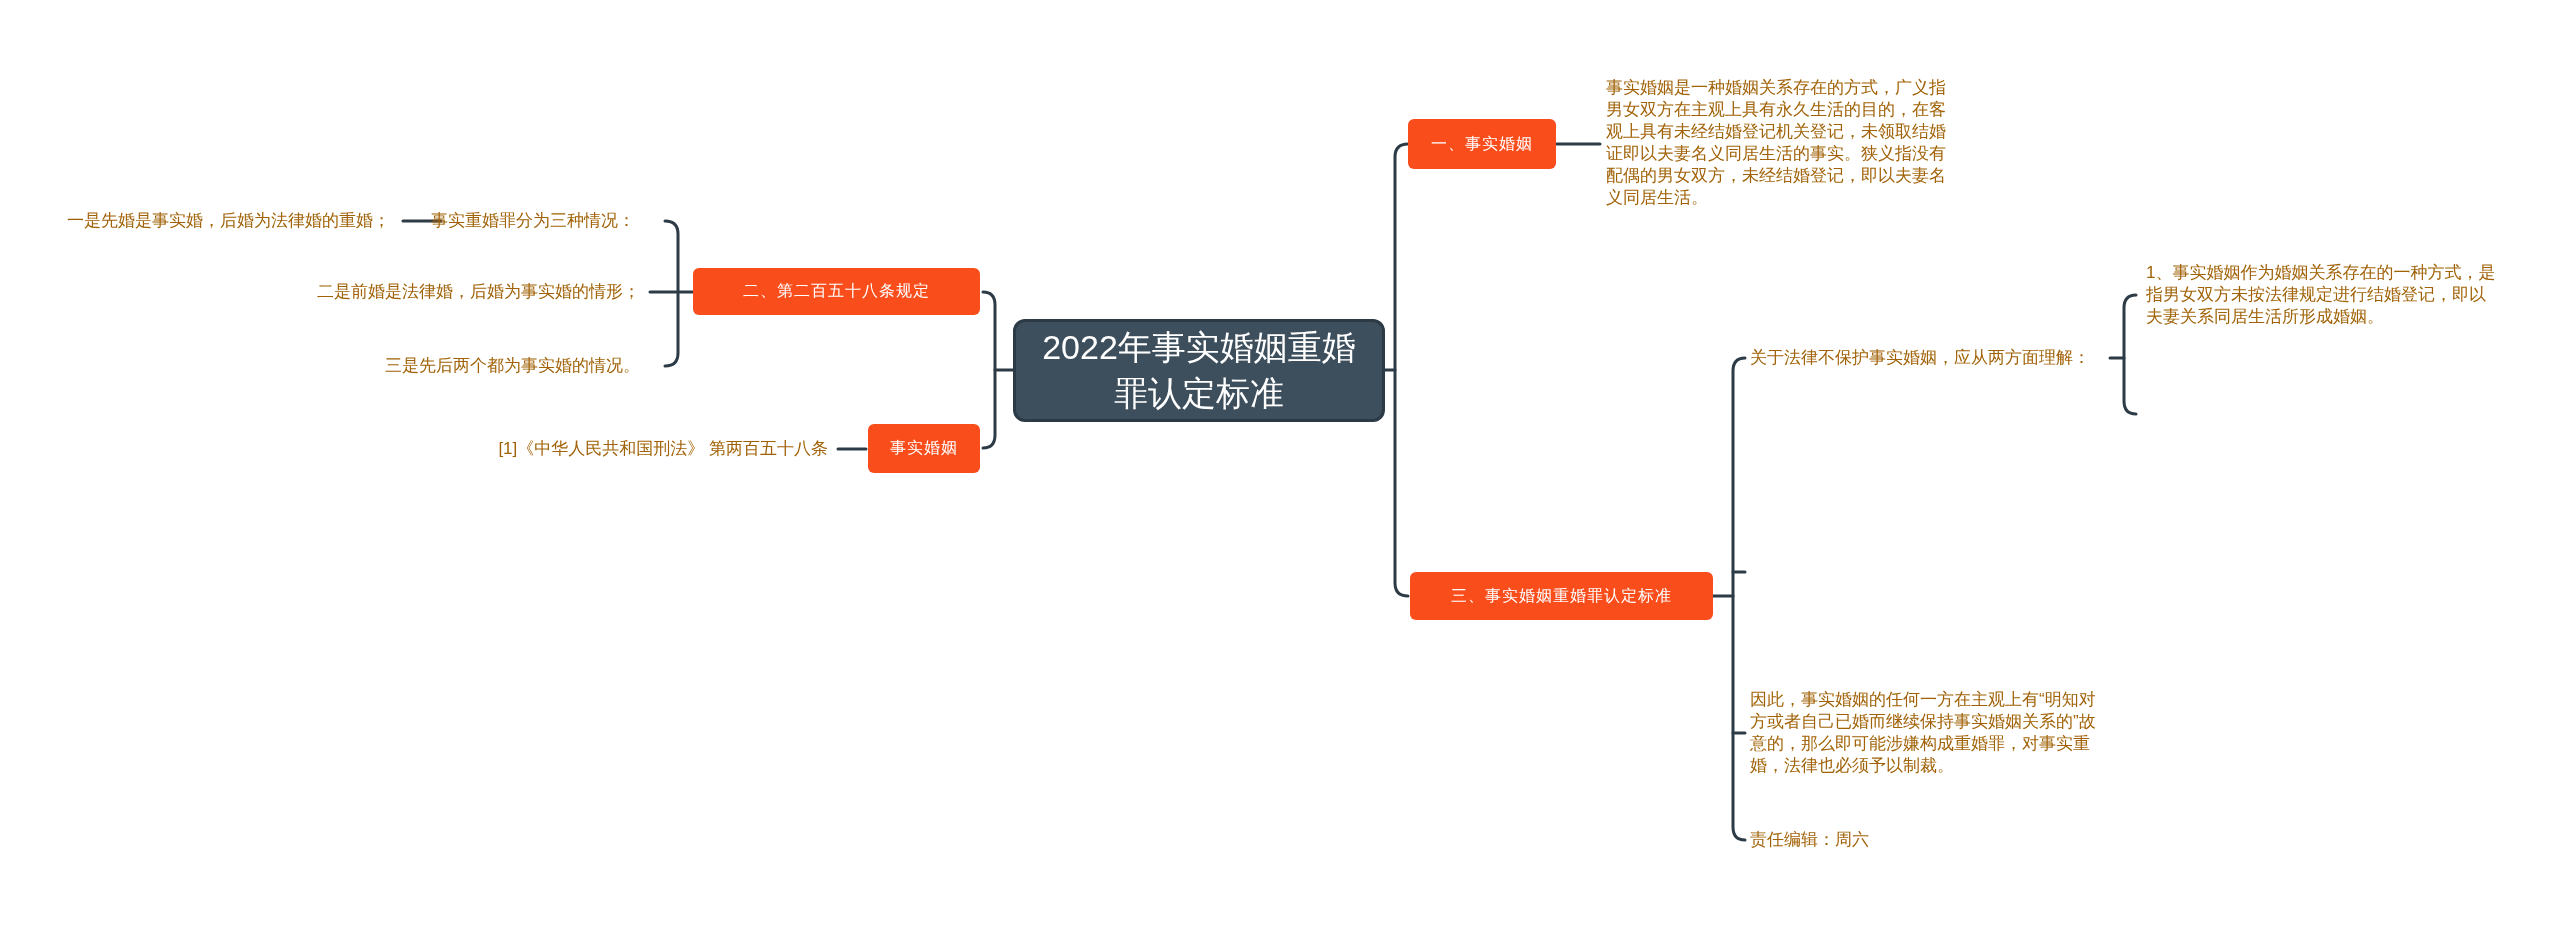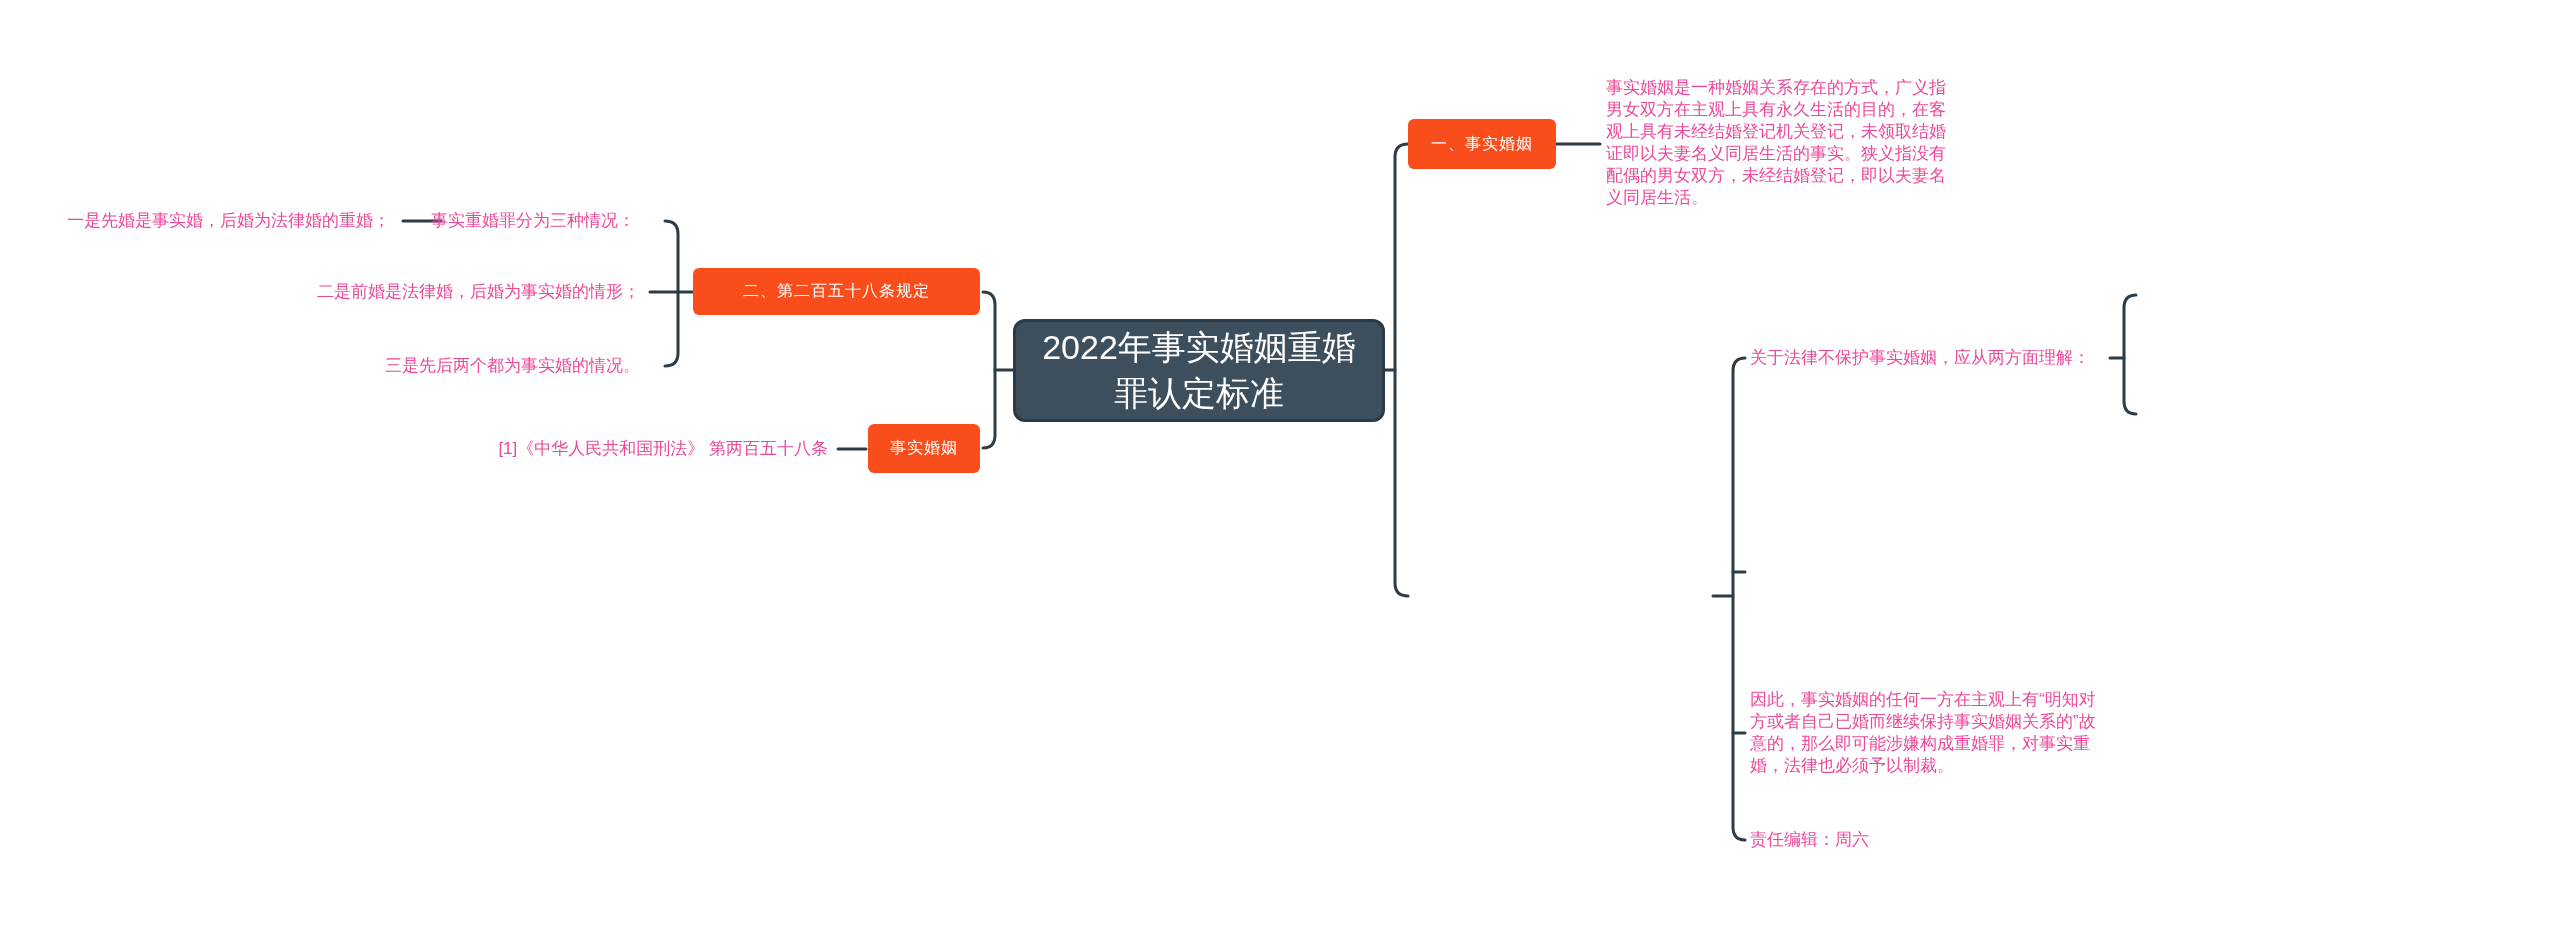--- a/index.html
+++ b/index.html
@@ -6,21 +6,21 @@
   body{font-family:"Liberation Sans","DejaVu Sans",sans-serif;}
   .canvas{position:relative;width:2560px;height:929px;background:#ffffff;overflow:hidden;}
   svg.links{position:absolute;left:0;top:0;width:2560px;height:929px;}
   svg.links path{fill:none;stroke:#2d3b47;stroke-width:3;stroke-linecap:round;}
   .node{position:absolute;display:flex;align-items:center;justify-content:center;
         background:#f94d1c;color:#ffffff;font-weight:400;font-size:16px;
         border-radius:6px;letter-spacing:1px;box-sizing:border-box;cursor:default;}
   .node.root{background:#3d4e5c;border:3px solid #2c3a46;border-radius:12px;
         font-size:34px;font-weight:500;line-height:1.35;text-align:center;
         letter-spacing:0;padding:0 14px;}
-  .txt{position:absolute;font-size:17px;line-height:22px;color:#ec4899;}
+  .txt{position:absolute;font-size:17px;line-height:22px;color:#a16207;}
   .nowrap{white-space:nowrap;}
   .ralign{text-align:right;}
 </style>
 </head>
 <body>
 
 <div class="canvas">
 
   <svg class="links">
 
@@ -54,17 +54,19 @@
 
   <div class="node" style="left:693px;top:268px;width:287px;height:47px;">二、第二百五十八条规定</div>
   <div class="txt nowrap ralign" style="right:1925px;top:210px;">事实重婚罪分为三种情况：</div>
   <div class="txt nowrap ralign" style="right:2170px;top:210px;text-align:center;">一是先婚是事实婚，后婚为法律婚的重婚；</div>
   <div class="txt nowrap ralign" style="right:1920px;top:281px;">二是前婚是法律婚，后婚为事实婚的情形；</div>
   <div class="txt nowrap ralign" style="right:1920px;top:355px;">三是先后两个都为事实婚的情况。</div>
 
   <div class="node" style="left:868px;top:424px;width:112px;height:49px;">事实婚姻</div>
   <div class="txt nowrap ralign" style="right:1732px;top:438px;">[1]《中华人民共和国刑法》 第两百五十八条</div>
 
+  <div class="node" style="left:1410px;top:572px;width:303px;height:48px;">三、事实婚姻重婚罪认定标准</div>
   <div class="txt nowrap" style="left:1750px;top:347px;">关于法律不保护事实婚姻，应从两方面理解：</div>
+  <div class="txt" style="left:2146px;top:262px;width:352px;">1、事实婚姻作为婚姻关系存在的一种方式，是指男女双方未按法律规定进行结婚登记，即以夫妻关系同居生活所形成婚姻。</div>
   <div class="txt" style="left:1750px;top:689px;width:346px;">因此，事实婚姻的任何一方在主观上有“明知对方或者自己已婚而继续保持事实婚姻关系的”故意的，那么即可能涉嫌构成重婚罪，对事实重婚，法律也必须予以制裁。</div>
   <div class="txt nowrap" style="left:1750px;top:829px;">责任编辑：周六</div>
 
 </div>
 
 </body></html>

